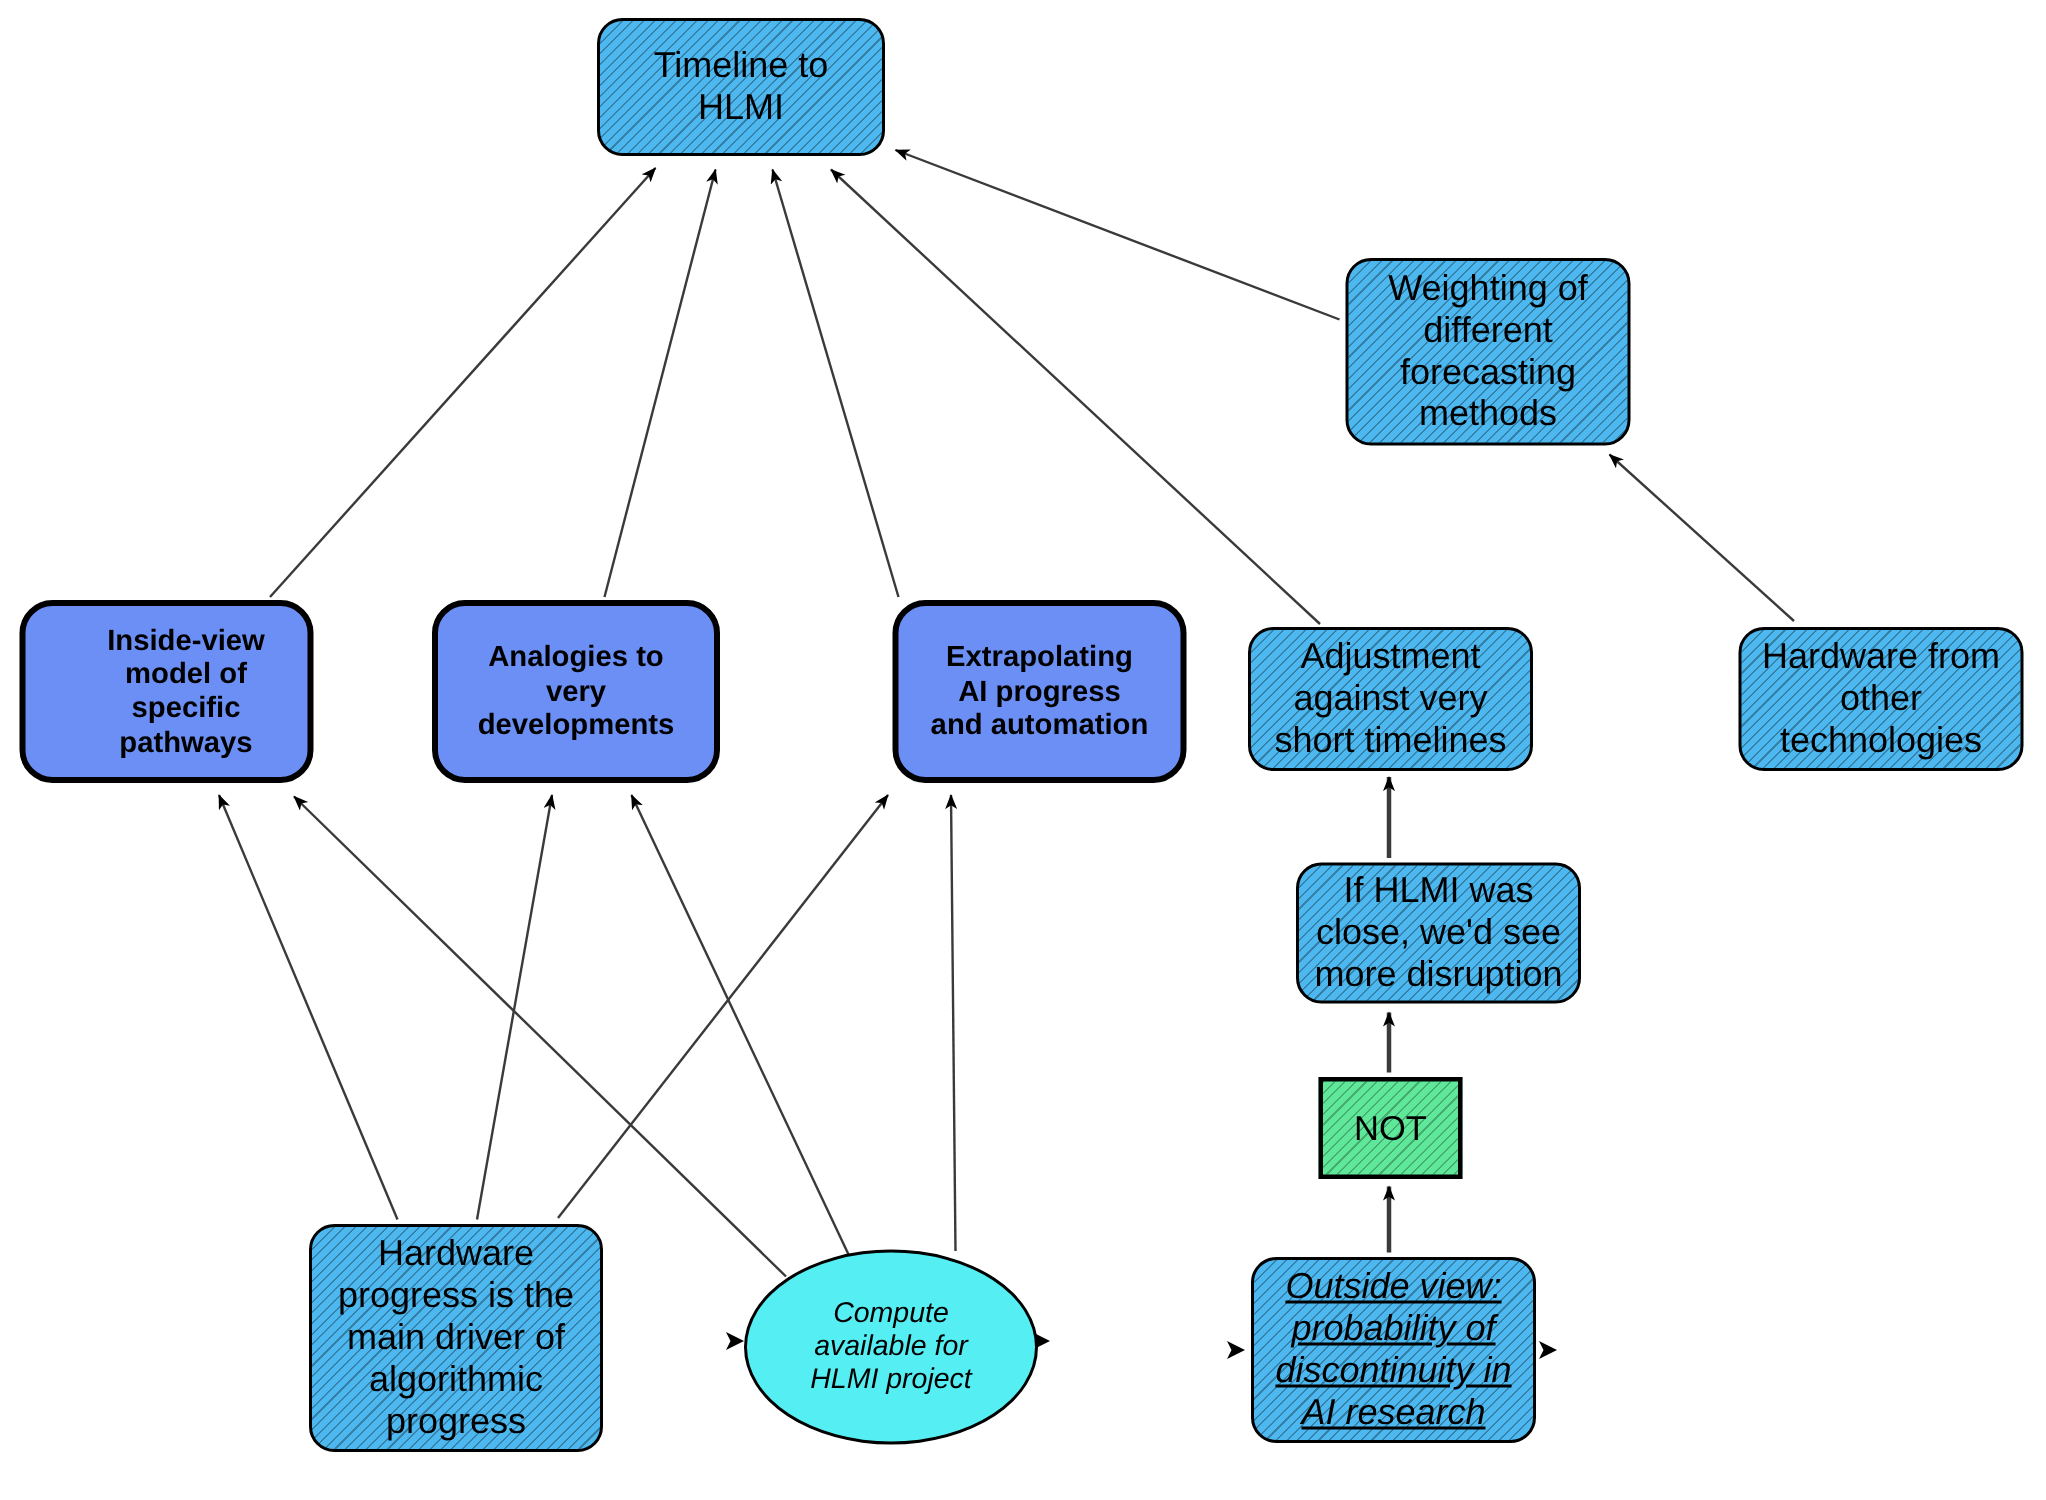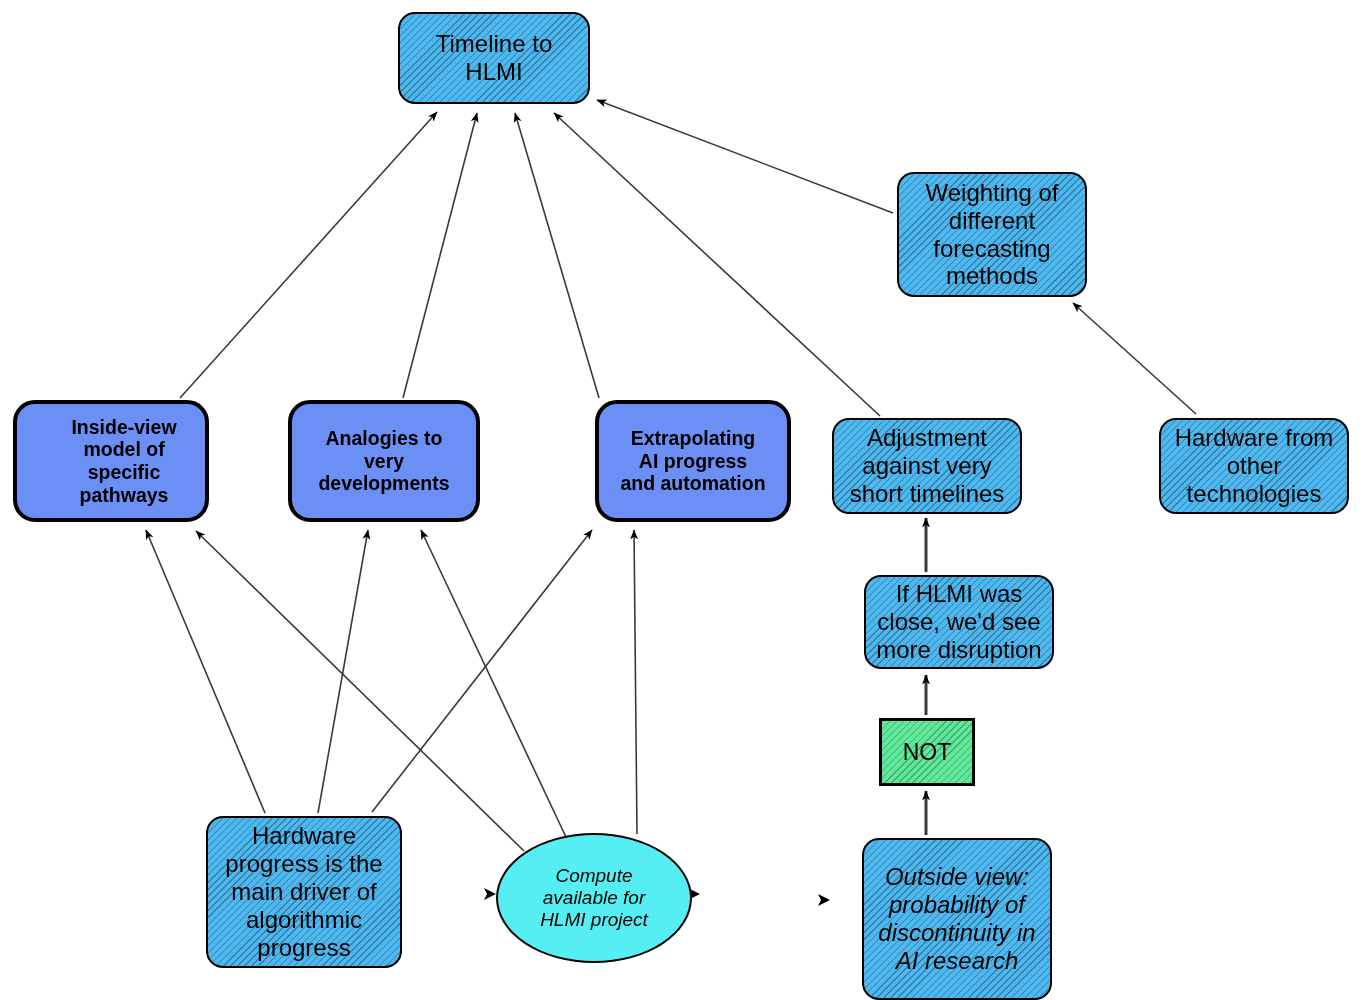--- a/index.html
+++ b/index.html
@@ -195,20 +195,20 @@
 algorithmic
 progress</span>
   </div>
 
   <div class="node n-ellipse" style="left:496px; top:833px; width:196px; height:130px;">
     <span class="node-label">Compute
 available for
 HLMI project</span>
   </div>
 
-  <div class="node n-hatch italic" style="left:862px; top:838px; width:190px; height:162px;">
+  <div class="node n-hatch italic" style="left:834px; top:838px; width:190px; height:124px;text-decoration:underline;">
     <span class="node-label">Outside view:
 probability of
 discontinuity in
 AI research</span>
   </div>
 
 </div>
 
 </body></html>

